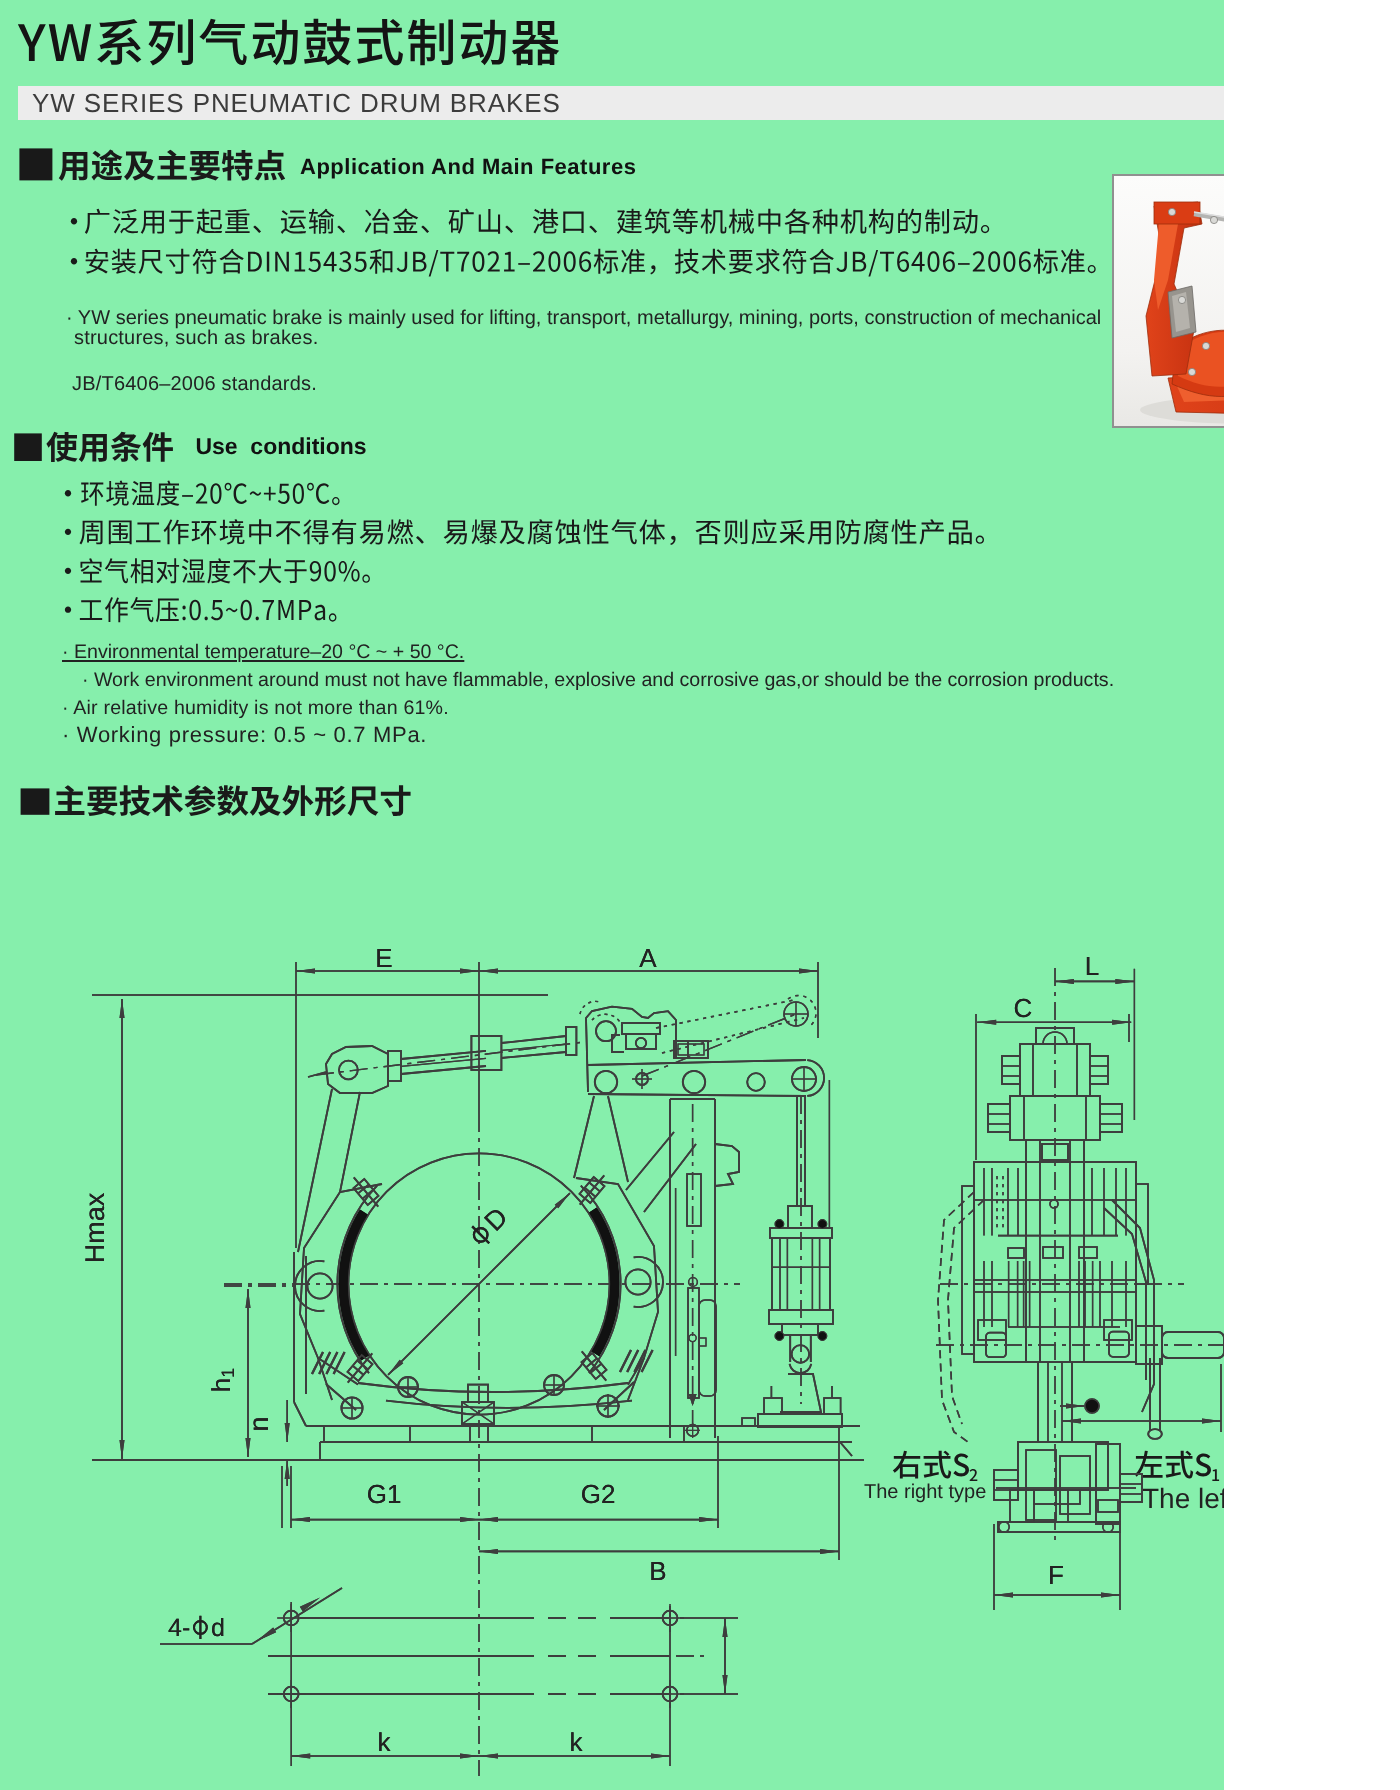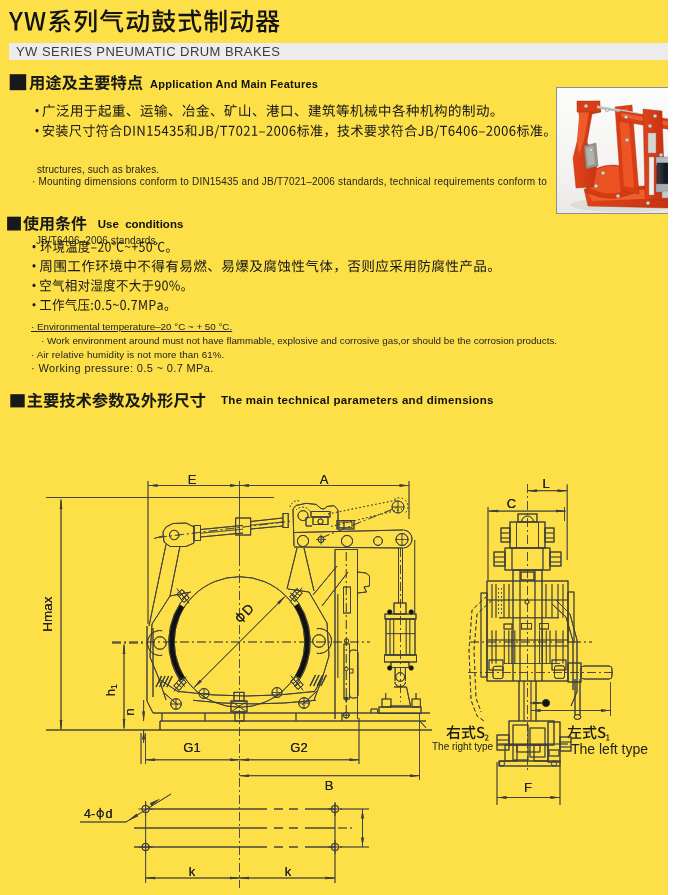--- a/index.html
+++ b/index.html
@@ -1,31 +1,30 @@
 <!DOCTYPE html>
 <html><head><meta charset="utf-8"><style>
 html,body{margin:0;padding:0}
-.page{position:relative;width:668px;height:895px;background:#fde047;font-family:"Liberation Sans",sans-serif;overflow:hidden}
+.page{position:relative;width:612px;height:895px;background:#86efac;font-family:"Liberation Sans",sans-serif;overflow:hidden}
 .t{position:absolute;white-space:nowrap;line-height:1}
 .bar{position:absolute;left:9px;top:43px;width:691px;height:17px;background:#ececec}
 </style></head>
 <body>
 <div class="page">
 <div class="bar"></div>
 <div class="t" style="left:16px;top:45.2px;font-size:13px;color:#3c3c3c;letter-spacing:0.45px;">YW SERIES PNEUMATIC DRUM BRAKES</div>
     <div class="t" style="left:150px;top:78.5px;font-size:11px;color:#111;font-weight:bold;letter-spacing:0.25px;">Application And Main Features</div>
+    <div class="t" style="left:33px;top:154.7px;font-size:10px;color:#222;letter-spacing:0px;">· YW series pneumatic brake is mainly used for lifting, transport, metallurgy, mining, ports, construction of mechanical</div>
     <div class="t" style="left:37px;top:165.3px;font-size:10px;color:#222;letter-spacing:0.1px;">structures, such as brakes.</div>
-    <div class="t" style="left:32px;top:176.9px;font-size:10px;color:#222;letter-spacing:0.2px;">· Mounting dimensions conform to DIN15435 and JB/T7021–2006 standards, technical requirements conform to</div>
-    <div class="t" style="left:36px;top:188.3px;font-size:10px;color:#222;letter-spacing:0.1px;margin-top:48px;">JB/T6406–2006 standards.</div>
+    <div class="t" style="left:36px;top:188.3px;font-size:10px;color:#222;letter-spacing:0.1px;">JB/T6406–2006 standards.</div>
     <div class="t" style="left:97.7px;top:219.1px;font-size:11.5px;color:#111;font-weight:bold;letter-spacing:0px;">Use&nbsp;&nbsp;conditions</div>
     <div class="t" style="left:31px;top:322.0px;font-size:9.8px;color:#222;letter-spacing:0px;text-decoration:underline;">· Environmental temperature–20 °C ~ + 50 °C.</div>
     <div class="t" style="left:41px;top:335.8px;font-size:9.8px;color:#222;letter-spacing:0px;">· Work environment around must not have flammable, explosive and corrosive gas,or should be the corrosion products.</div>
     <div class="t" style="left:31px;top:349.5px;font-size:9.8px;color:#222;letter-spacing:0.1px;">· Air relative humidity is not more than 61%.</div>
     <div class="t" style="left:31px;top:363.1px;font-size:11px;color:#222;letter-spacing:0.35px;">· Working pressure: 0.5 ~ 0.7 MPa.</div>
-    <div class="t" style="left:221px;top:395.2px;font-size:11.5px;color:#111;font-weight:bold;letter-spacing:0.3px;">The main technical parameters and dimensions</div>
     <div class="t" style="left:432px;top:742.2px;font-size:10px;color:#222;letter-spacing:0px;">The right type</div>
     <div class="t" style="left:571px;top:742.2px;font-size:14px;color:#222;letter-spacing:0px;">The left type</div>
 <svg style="position:absolute;left:0;top:0" width="700" height="895" viewBox="0 0 700 895">
 <defs>
         <path id="g0" d="M218 0H334V278L556 737H435L349 541C327 486 303 434 279 379H275C250 434 229 486 206 541L121 737H-3L218 278Z"></path>
         <path id="g1" d="M172 0H313L410 409C422 467 434 522 445 578H449C459 522 471 467 483 409L582 0H725L870 737H759L689 354C677 276 665 197 652 117H647C630 197 614 276 597 354L502 737H399L305 354C288 276 270 197 255 117H251C237 197 224 275 211 354L142 737H23Z"></path>
         <path id="g2" d="M267 220C217 152 134 81 56 35C80 21 120 -10 139 -28C214 25 303 107 362 187ZM629 176C710 115 810 27 858 -29L940 28C888 84 785 168 705 225ZM654 443C677 421 701 396 724 371L345 346C486 416 630 502 764 606L694 668C647 628 595 590 543 554L317 543C384 590 450 648 510 708C640 721 764 739 863 763L795 842C631 801 345 775 100 764C110 742 122 705 124 681C205 684 292 689 378 696C318 637 254 587 230 571C200 550 177 535 156 532C165 509 178 468 182 450C204 458 236 463 419 474C342 427 277 392 244 377C182 346 139 328 104 323C114 298 128 255 132 237C162 249 204 255 459 275V31C459 19 455 16 439 15C422 14 364 14 308 17C322 -9 338 -49 343 -76C417 -76 470 -76 507 -61C545 -46 555 -20 555 28V282L786 300C814 267 837 236 853 210L927 255C887 318 803 411 726 480Z"></path>
         <path id="g3" d="M631 732V165H724V732ZM837 837V32C837 16 832 10 815 10C799 10 746 10 692 11C705 -14 719 -55 723 -80C802 -80 854 -78 887 -63C920 -48 933 -23 933 32V837ZM177 294C222 260 278 215 315 180C250 91 167 26 71 -11C90 -30 115 -67 128 -91C348 9 498 208 546 557L488 574L470 571H265C278 614 291 658 301 703H571V794H56V703H205C172 557 119 423 42 336C63 321 100 289 115 271C161 328 201 401 234 484H443C426 401 399 327 366 262C329 295 274 336 232 365Z"></path>
         <path id="g4" d="M257 595V517H851V595ZM249 846C202 703 118 566 20 481C44 469 86 440 105 424C166 484 223 566 272 658H929V738H310C322 766 334 794 344 823ZM152 450V368H684C695 116 732 -82 872 -82C940 -82 960 -32 967 88C947 101 921 124 902 145C901 63 896 11 878 11C806 11 781 223 777 450Z"></path>
         <path id="g5" d="M86 764V680H475V764ZM637 827C637 756 637 687 635 619H506V528H632C620 305 582 110 452 -13C476 -27 508 -60 523 -83C668 57 711 278 724 528H854C843 190 831 63 807 34C797 21 786 18 769 18C748 18 700 18 647 23C663 -3 674 -42 676 -69C728 -72 781 -73 813 -69C846 -64 868 -54 890 -24C924 21 935 165 948 574C948 587 948 619 948 619H728C730 687 731 757 731 827ZM90 33C116 49 155 61 420 125L436 66L518 94C501 162 457 279 419 366L343 345C360 302 379 252 395 204L186 158C223 243 257 345 281 442H493V529H51V442H184C160 330 121 219 107 188C91 150 77 125 60 119C70 96 85 52 90 33Z"></path>

